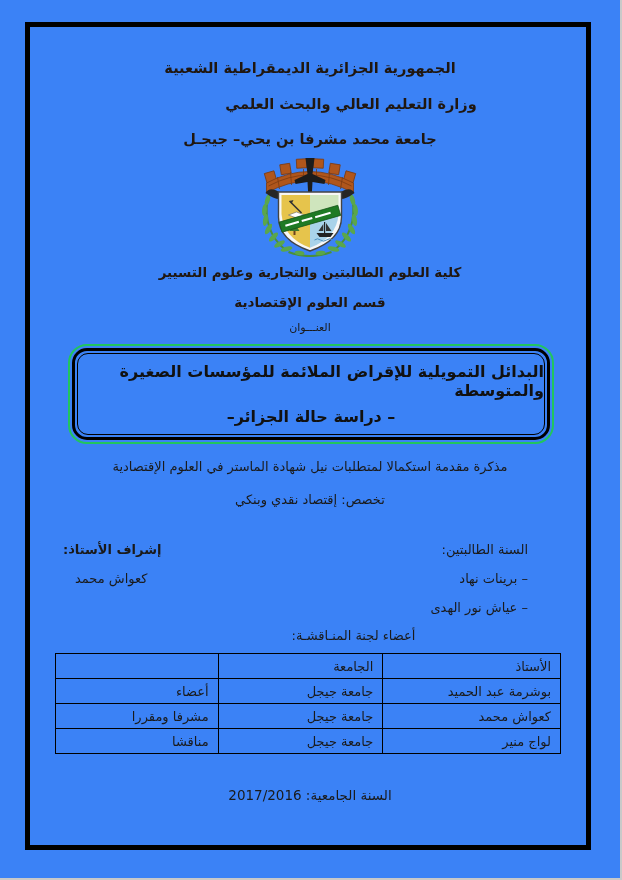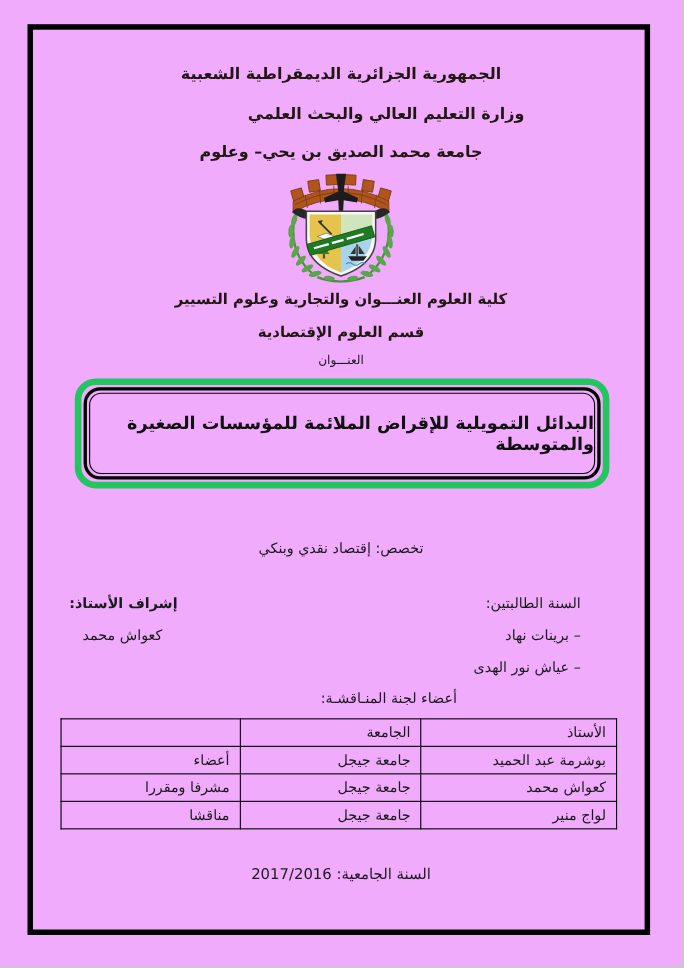--- a/index.html
+++ b/index.html
@@ -2,21 +2,21 @@
 <html lang="ar"><head>
 <meta charset="utf-8">
 <style>
   * { margin:0; padding:0; box-sizing:border-box; }
   html,body { background:#ffffff; }
   body { font-family:"DejaVu Sans", sans-serif; color:#1a1a1a; }
 
   .page {
     position:relative;
     width:622px; height:880px;
-    background:#f0abfc;
+    background:#3b82f6;
     overflow:hidden;
     border-right:2px solid #c9c9c9;
     border-bottom:2px solid #c9c9c9;
   }
 
   .frame {
     position:absolute; left:25px; top:22px;
     width:566px; height:828px;
     border:5px solid #000;
   }
@@ -30,21 +30,21 @@
 
   .logo-wrap { position:absolute; top:153px; left:50%; transform:translateX(-50%); width:115px; height:104px; }
 
   .faculty-line   { top:264px; font-weight:bold; font-size:13.5px; color:#201710; }
   .dept-line      { top:294px; font-weight:bold; font-size:13.5px; color:#201710; }
   .title-label    { top:321px; font-size:11px; }
 
   .title-box {
     position:absolute; left:68px; top:344px;
     width:486px; height:100px;
-    border:6px solid #22c55e; border-radius:19px;
+    border:2px solid #22c55e; border-radius:19px;
     padding:2px;
   }
   .title-box-mid {
     width:100%; height:100%;
     border:3px solid #000; border-radius:15px;
     padding:2px;
   }
   .title-box-inner {
     width:100%; height:100%;
     border:1px solid #000; border-radius:11px;
@@ -87,21 +87,21 @@
   .footer-line { top:787px; font-size:13.5px; }
 </style>
 </head>
 <body>
 
 <div class="page">
   <div class="frame"></div>
 
   <div class="center-line decor-line h1">الجمهورية الجزائرية الديمقراطية الشعبية</div>
   <div class="center-line decor-line h2">وزارة التعليم العالي والبحث العلمي</div>
-  <div class="center-line decor-line h3">جامعة محمد الصديق بن يحي– وعلوم</div>
+  <div class="center-line decor-line h3">جامعة محمد مشرفا بن يحي– جيجـل</div>
 
   <div class="logo-wrap">
     <svg viewBox="0 0 115 104" width="115" height="104">
 
       <g>
         <path d="M33,97 Q10,78 15,46" fill="none" stroke="#4a8f3c" stroke-width="2"></path>
         <path d="M82,97 Q105,78 100,46" fill="none" stroke="#4a8f3c" stroke-width="2"></path>
         <path d="M36,99 Q57,107 79,99" fill="none" stroke="#4a8f3c" stroke-width="2.2"></path>
         <g fill="#5aa64b">
           <ellipse cx="15" cy="47" rx="6" ry="2.4" transform="rotate(-75 15 47)"></ellipse>
@@ -166,32 +166,34 @@
         <g transform="rotate(-16 57.5 66)">
           <rect x="27" y="60.5" width="61" height="10.5" stroke="#145217" stroke-width="0.7" fill="#1f7a24"></rect>
           <rect x="32" y="64.6" width="14" height="2.1" fill="#ffffff"></rect>
           <rect x="49" y="64.6" width="11" height="2.1" fill="#ffffff"></rect>
           <rect x="63" y="64.6" width="16" height="2.1" fill="#ffffff"></rect>
         </g>
       </g>
     </svg>
   </div>
 
-  <div class="center-line faculty-line">كلية العلوم العنـــوان والتجارية وعلوم التسيير</div>
+  <div class="center-line faculty-line">كلية العلوم الطالبتين والتجارية وعلوم التسيير</div>
   <div class="center-line dept-line">قسم العلوم الإقتصادية</div>
   <div class="center-line title-label">العنـــوان</div>
 
   <div class="title-box">
     <div class="title-box-mid">
       <div class="title-box-inner">
         <div class="title-line">البدائل التمويلية للإقراض الملائمة للمؤسسات الصغيرة والمتوسطة</div>
+        <div class="title-line">– دراسة حالة الجزائر–</div>
       </div>
     </div>
   </div>
 
+  <div class="center-line memo-1">مذكرة مقدمة استكمالا لمتطلبات نيل شهادة الماستر في العلوم الإقتصادية</div>
   <div class="center-line memo-2">تخصص: إقتصاد نقدي وبنكي</div>
 
   <div class="abs-rtl students-label">السنة الطالبتين:</div>
   <div class="abs-rtl supervisor-label">إشراف الأستاذ:</div>
   <div class="abs-rtl student-1">– برينات نهاد</div>
   <div class="abs-rtl supervisor-name">كعواش محمد</div>
   <div class="abs-rtl student-2">– عياش نور الهدى</div>
 
   <div class="committee-heading">أعضاء لجنة المنـاقشـة:</div>
 

